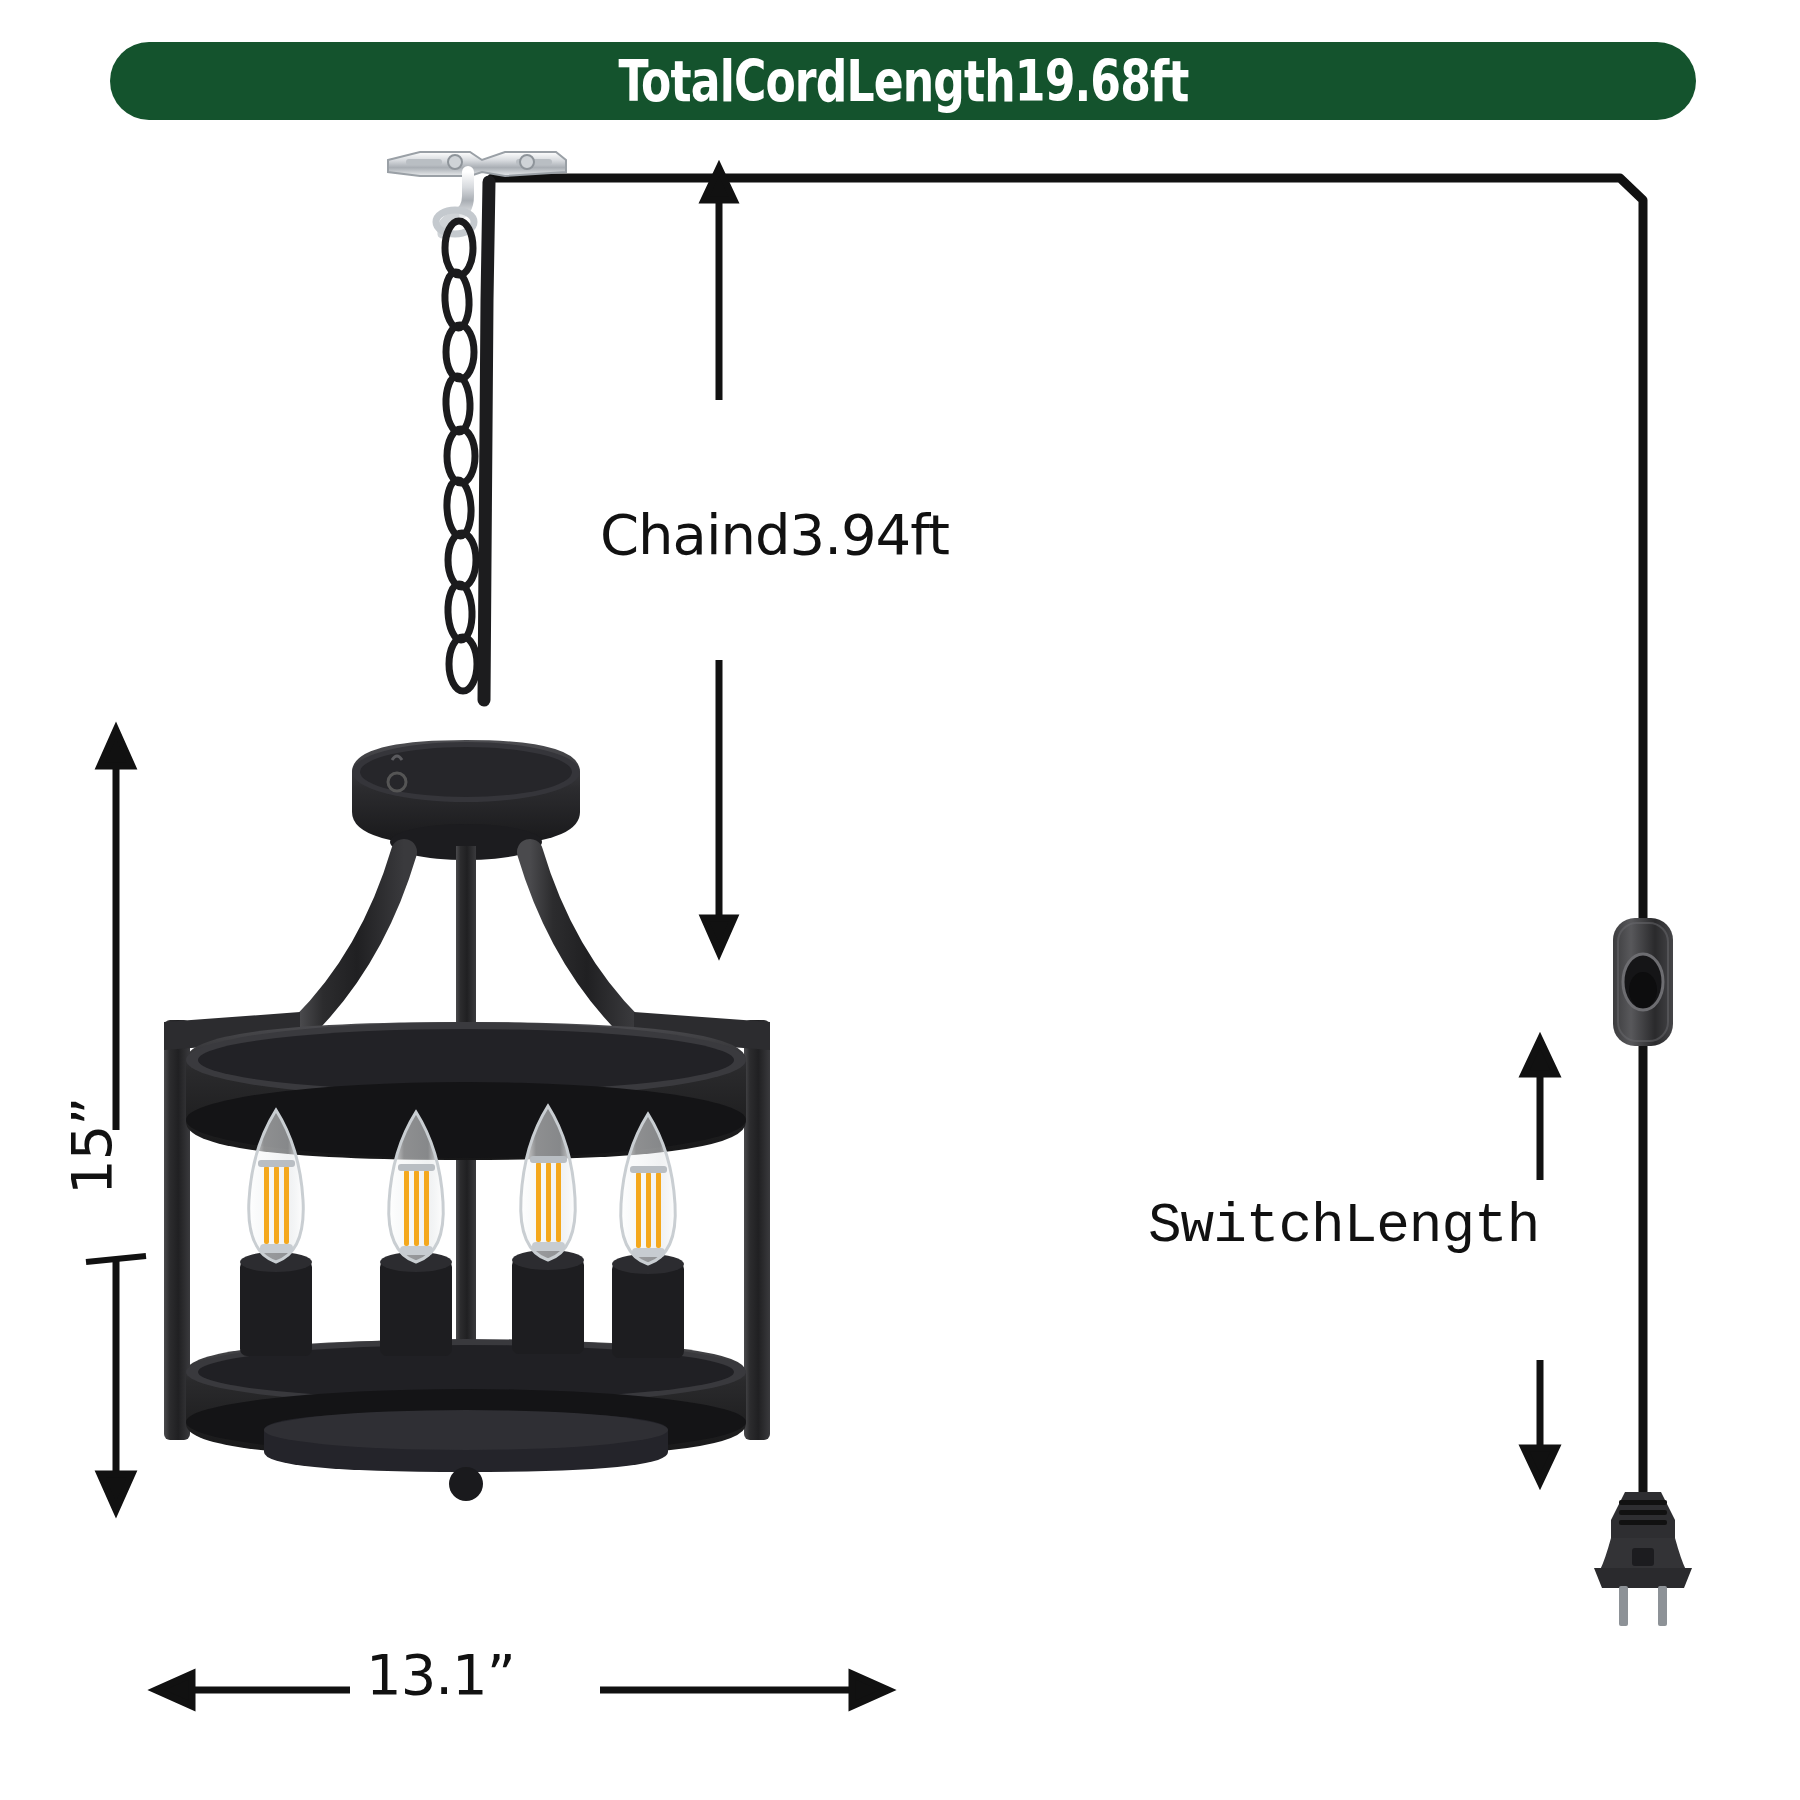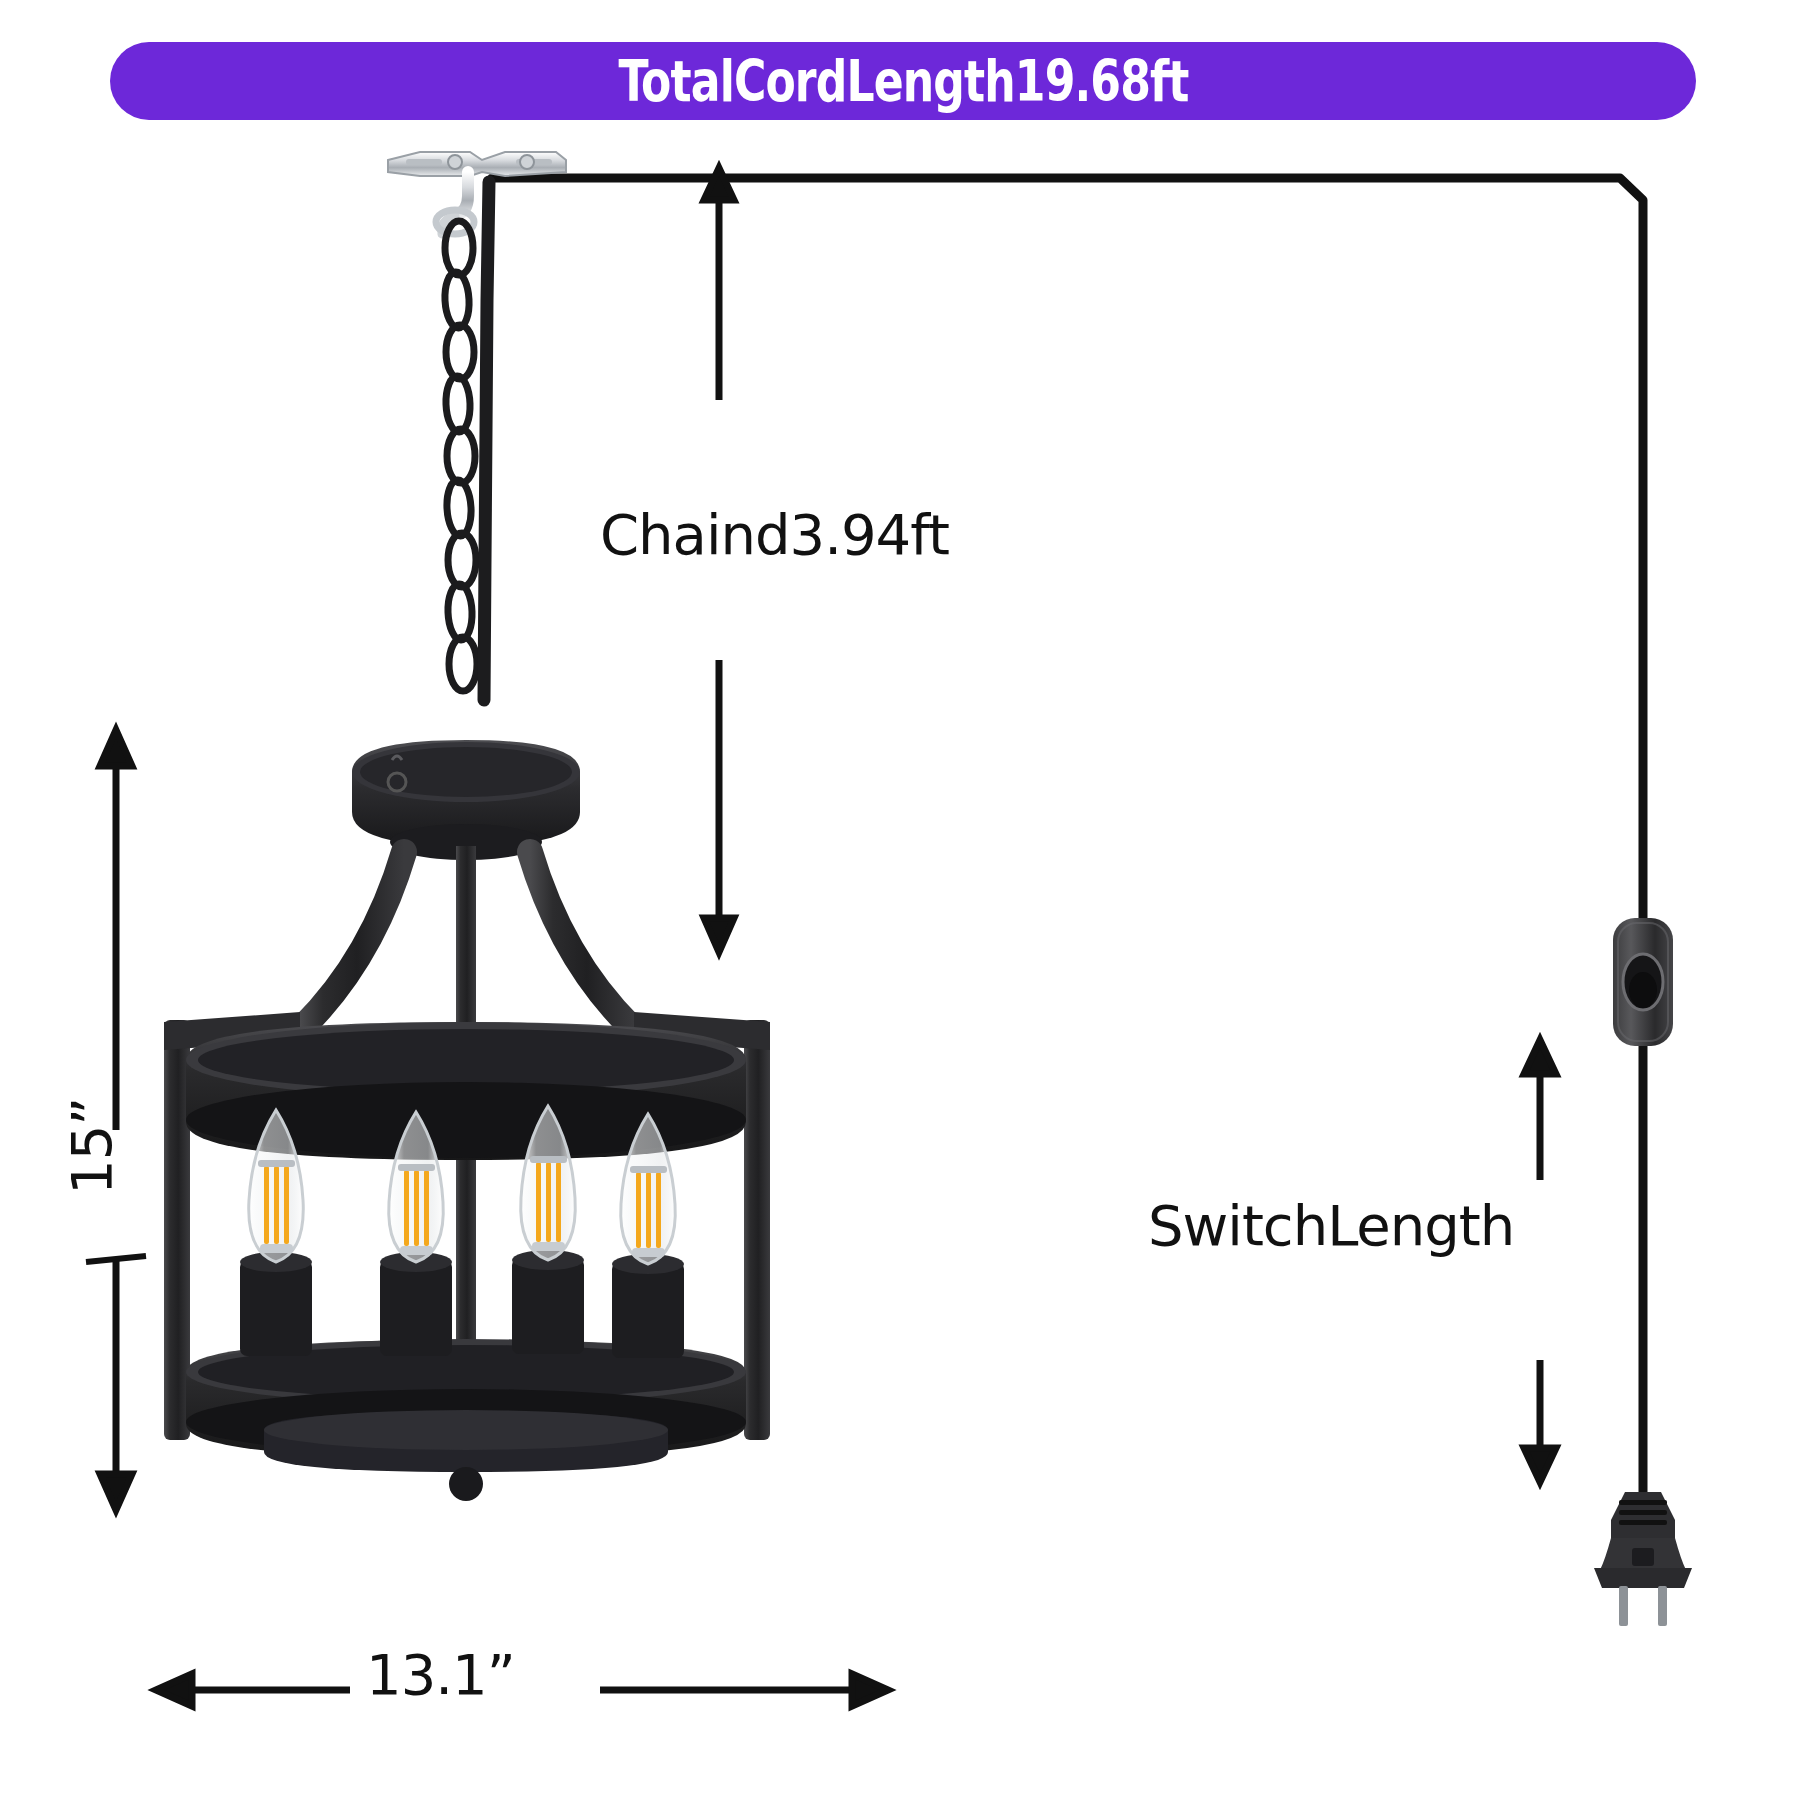--- a/index.html
+++ b/index.html
@@ -16,38 +16,38 @@
     font-family:"DejaVu Sans Condensed","DejaVu Sans","Liberation Sans",sans-serif;
     white-space:nowrap;transform:scaleX(.86);transform-origin:center;
   }
 
   
   .dim-label{
     position:absolute;color:#111;font-size:56px;font-weight:400;white-space:nowrap;
     font-family:"DejaVu Sans","Liberation Sans",sans-serif;line-height:1.08;
   }
   #chain-label{left:600px;top:505px;letter-spacing:-1px;}
-  #switch-label{left:1148px;top:1196px;text-align:center;letter-spacing:-1px;}
+  #switch-label{left:1148px;top:1196px;text-align:center;letter-spacing:-1px;font-family:Liberation Mono, monospace;}
   #switch-label span{display:block;}
   #width-label{left:366px;top:1645px;letter-spacing:-1px;}
   #height-label{
     left:62px;top:1195px;transform:rotate(-90deg);transform-origin:left top;
     letter-spacing:-1px;
   }
 
   
   #art{position:absolute;left:0;top:0;width:1800px;height:1800px;}
   .nofill{fill:none;}
 </style>
 </head>
 <body>
 
 <div id="stage">
 
-  <div id="banner" style="background: #6d28d9;">
+  <div id="banner" style="background: #14532d;">
     <div id="banner-text" style="color: rgb(255, 255, 255);">TotalCordLength19.68ft</div>
   </div>
 
   <svg id="art" viewBox="0 0 1800 1800">
     <defs>
       <linearGradient id="metalV" x1="0" y1="0" x2="1" y2="0">
         <stop offset="0%" stop-color="#4a4a4d"></stop>
         <stop offset="22%" stop-color="#2c2c2e"></stop>
         <stop offset="55%" stop-color="#202022"></stop>
         <stop offset="100%" stop-color="#3a3a3d"></stop>

